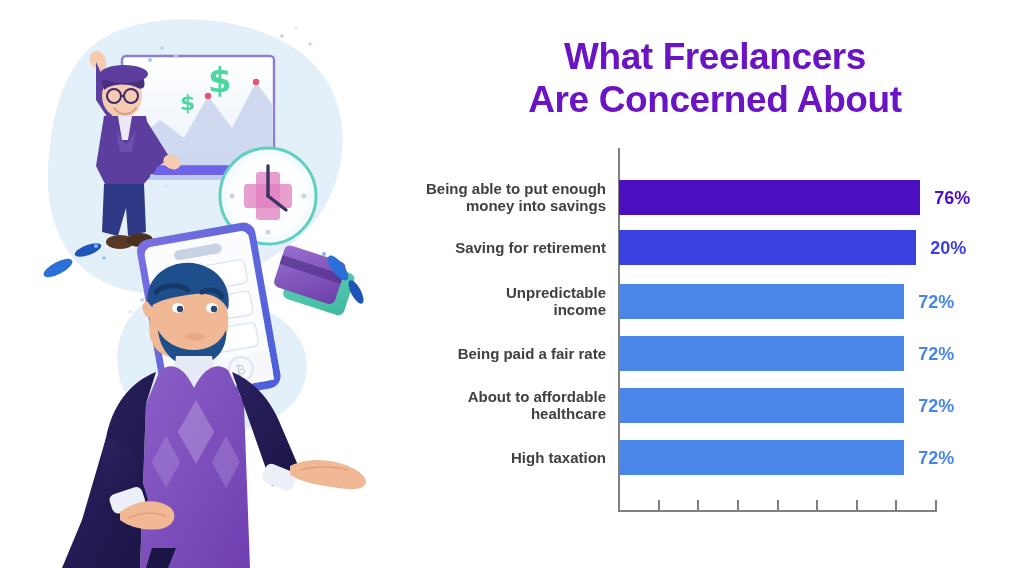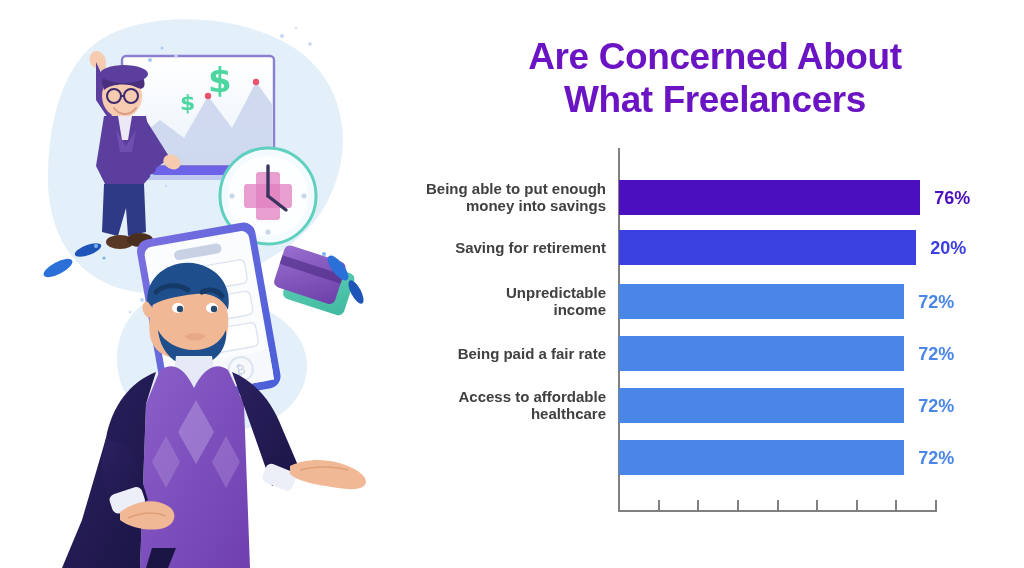--- a/index.html
+++ b/index.html
@@ -283,22 +283,22 @@
         <circle cx="310" cy="44" r="1.8" fill="#C4D8F2"></circle>
         <circle cx="152" cy="176" r="2" fill="#B8D0F0"></circle>
         <circle cx="166" cy="186" r="1.4" fill="#D0E0F6"></circle>
         <circle cx="142" cy="300" r="2" fill="#BCD4F0"></circle>
         <circle cx="130" cy="312" r="1.5" fill="#D4E4F8"></circle>
       </g>
     </svg>
   </div>
 
   <div id="title">
+    <span class="line">What Freelancers</span>
     <span class="line">Are Concerned About</span>
-    <span class="line">What Freelancers</span>
   </div>
 
   <div id="chart">
     <div class="axis-y"></div>
     <div class="axis-x"></div>
     <div id="ticks">
         <div class="tick" style="left: 248px; background: rgb(128, 128, 128);"></div>
         <div class="tick" style="left: 287.625px; background: rgb(128, 128, 128);"></div>
         <div class="tick" style="left: 327.25px; background: rgb(128, 128, 128);"></div>
         <div class="tick" style="left: 366.875px; background: rgb(128, 128, 128);"></div>
@@ -325,25 +325,26 @@
 income</div>
           <div class="row-bar" style="width: 285.3px; background: rgb(74, 134, 232);"></div>
           <div class="row-value" style="left: 548.3px; color: rgb(74, 134, 232);">72%</div>
         </div>
         <div class="row" style="top: 196px;">
           <div class="row-label" style="color: rgb(64, 64, 64);">Being paid a fair rate</div>
           <div class="row-bar" style="width: 285.3px; background: rgb(74, 134, 232);"></div>
           <div class="row-value" style="left: 548.3px; color: rgb(74, 134, 232);">72%</div>
         </div>
         <div class="row" style="top: 248px;">
-          <div class="row-label" style="color: rgb(64, 64, 64);">Access to affordable
+          <div class="row-label" style="color: rgb(64, 64, 64);">About to affordable
 healthcare</div>
           <div class="row-bar" style="width: 285.3px; background: rgb(74, 134, 232);"></div>
           <div class="row-value" style="left: 548.3px; color: rgb(74, 134, 232);">72%</div>
         </div>
         <div class="row" style="top: 300px;">
+          <div class="row-label" style="color: rgb(64, 64, 64);">High taxation</div>
           <div class="row-bar" style="width: 285.3px; background: rgb(74, 134, 232);"></div>
           <div class="row-value" style="left: 548.3px; color: rgb(74, 134, 232);">72%</div>
         </div>
       </div>
   </div>
 
 </div>
 
 </body></html>

